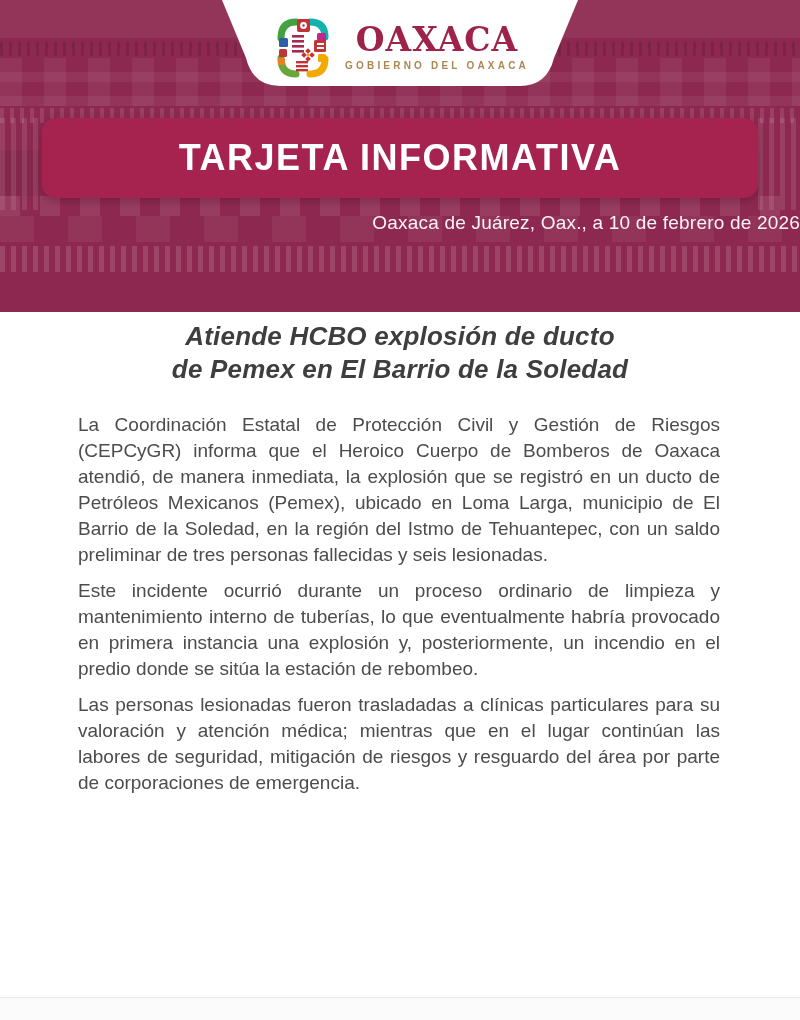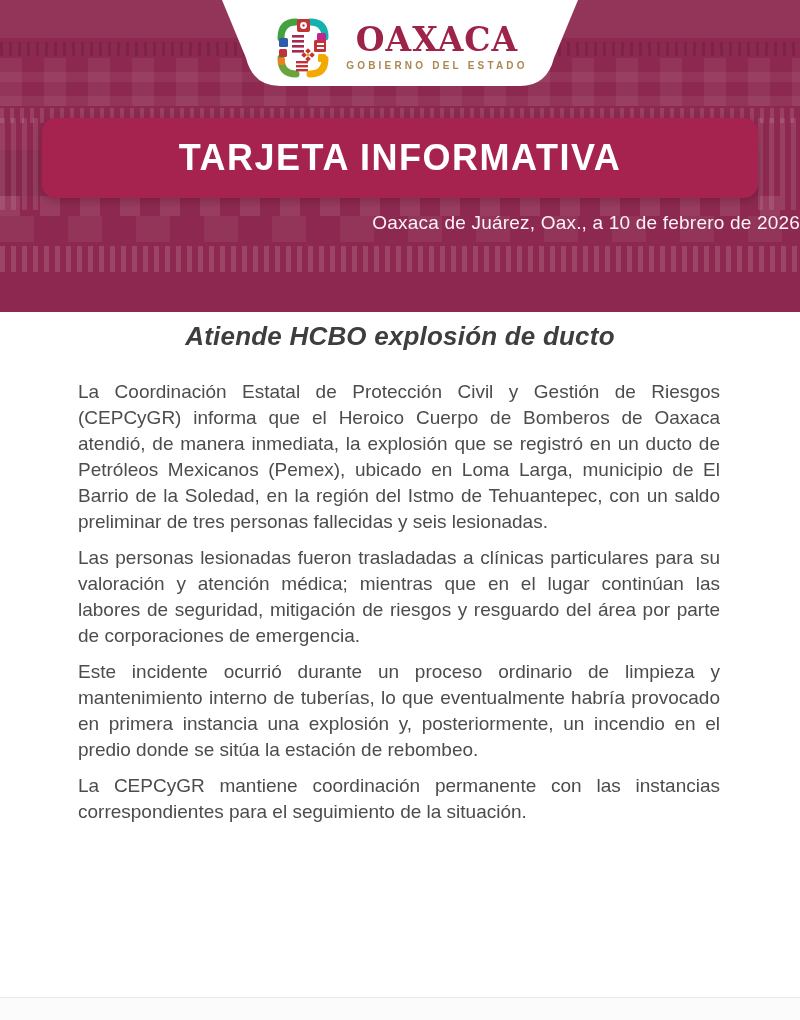--- a/index.html
+++ b/index.html
@@ -125,37 +125,37 @@
           <rect x="29" y="39" width="4" height="4" transform="rotate(45 31 41)"></rect>
           <rect x="25" y="35" width="4" height="4" transform="rotate(45 27 37)"></rect>
           <rect x="33" y="35" width="4" height="4" transform="rotate(45 35 37)"></rect>
         </g>
         <circle cx="31" cy="37" r="1.5" fill="#f2a900"></circle>
         <rect x="19" y="43" width="12" height="2.4" fill="#c13336"></rect>
         <rect x="19" y="47" width="12" height="2.4" fill="#c13336"></rect>
         <rect x="19" y="51" width="12" height="2.4" fill="#c13336"></rect>
       </svg>
       <div class="wordmark">OAXACA</div>
-      <div class="tagline">GOBIERNO DEL ESTADO</div>
+      <div class="tagline">GOBIERNO DEL OAXACA</div>
     </div>
 
     <div class="tarjeta-banner">
       <span class="tarjeta-title">TARJETA INFORMATIVA</span>
     </div>
 
     <div class="dateline">Oaxaca de Juárez, Oax., a 10 de febrero de 2026</div>
   </header>
 
   <main class="content">
     <h1 class="doc-title">
       <span>Atiende HCBO explosión de ducto</span><br>
+      <span>de Pemex en El Barrio de la Soledad</span>
     </h1>
     <div class="paras">
       <p>La Coordinación Estatal de Protección Civil y Gestión de Riesgos (CEPCyGR) informa que el Heroico Cuerpo de Bomberos de Oaxaca atendió, de manera inmediata, la explosión que se registró en un ducto de Petróleos Mexicanos (Pemex), ubicado en Loma Larga, municipio de El Barrio de la Soledad, en la región del Istmo de Tehuantepec, con un saldo preliminar de tres personas fallecidas y seis lesionadas.</p>
+      <p>Este incidente ocurrió durante un proceso ordinario de limpieza y mantenimiento interno de tuberías, lo que eventualmente habría provocado en primera instancia una explosión y, posteriormente, un incendio en el predio donde se sitúa la estación de rebombeo.</p>
       <p>Las personas lesionadas fueron trasladadas a clínicas particulares para su valoración y atención médica; mientras que en el lugar continúan las labores de seguridad, mitigación de riesgos y resguardo del área por parte de corporaciones de emergencia.</p>
-      <p>Este incidente ocurrió durante un proceso ordinario de limpieza y mantenimiento interno de tuberías, lo que eventualmente habría provocado en primera instancia una explosión y, posteriormente, un incendio en el predio donde se sitúa la estación de rebombeo.</p>
-      <p>La CEPCyGR mantiene coordinación permanente con las instancias correspondientes para el seguimiento de la situación.</p>
     </div>
   </main>
 
   <div class="bottom-rule"></div>
   <div class="bottom-strip"></div>
 </div>
 
 </body></html>

